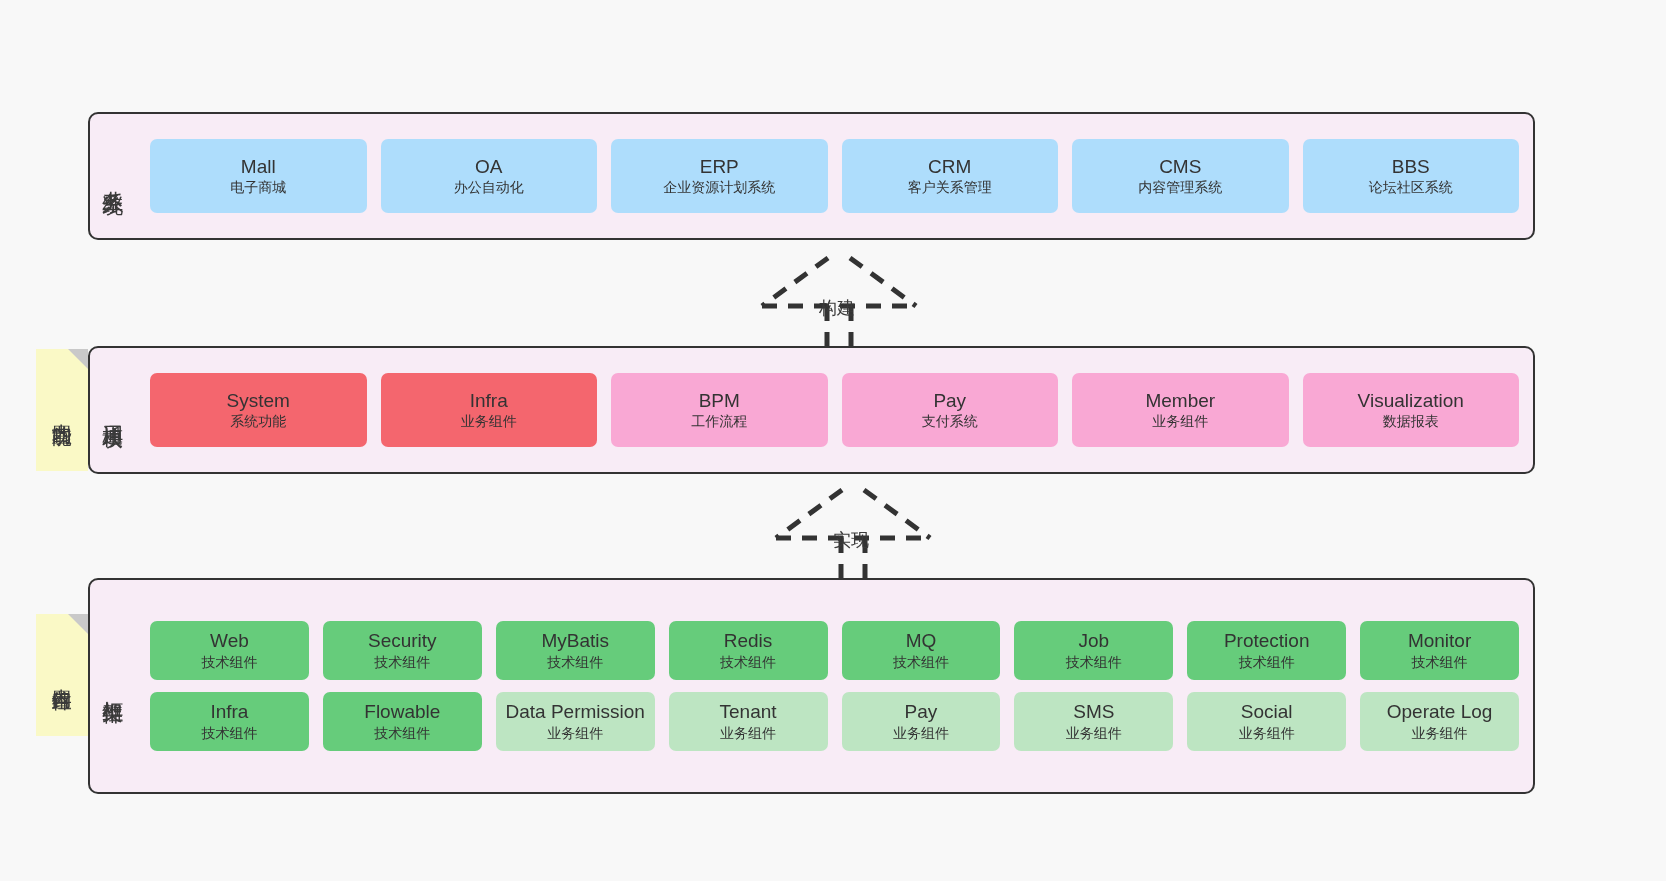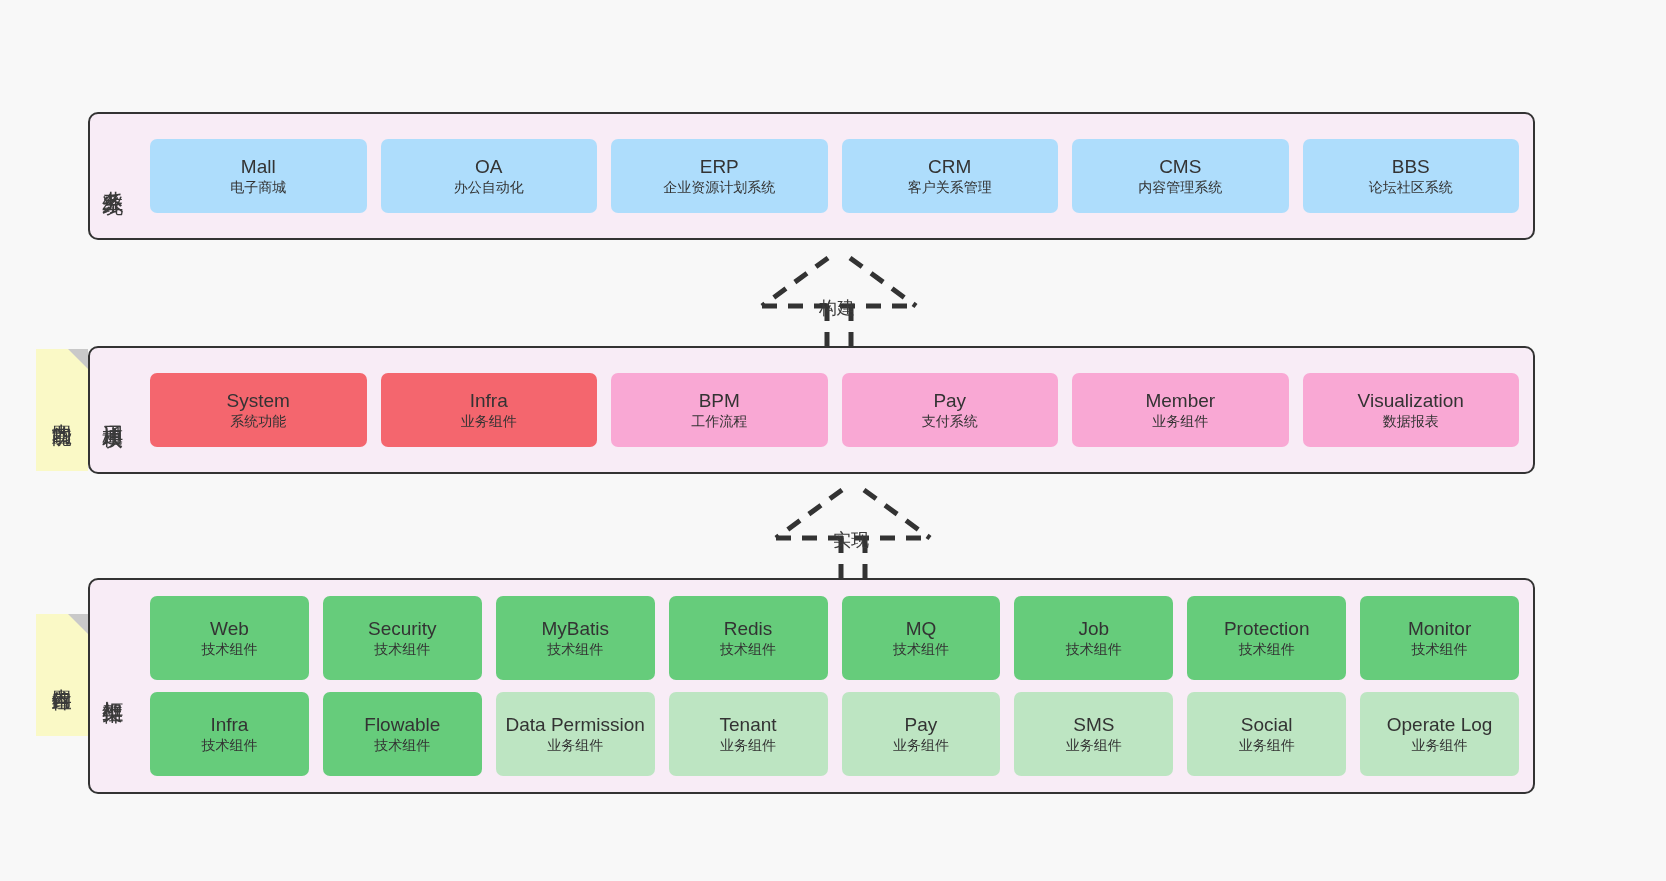--- a/index.html
+++ b/index.html
@@ -88,21 +88,21 @@
   .c-lightgreen  { background: #BDE5C2; }
 
   
   .layer-biz    { left: 88px; top: 112px; width: 1447px; height: 128px; }
   .layer-biz  .card { height: 74px; }
 
   .layer-common { left: 88px; top: 346px; width: 1447px; height: 128px; }
   .layer-common .card { height: 74px; }
 
   .layer-frame  { left: 88px; top: 578px; width: 1447px; height: 216px; }
-  .layer-frame  .card { height: 84px; }
+  .layer-frame  .card { height: 59px; }
 
   
   .sticky {
     position: absolute;
     box-sizing: border-box;
     width: 52px;
     background: #FAF9C6;
     color: #3a3a3a;
     font-size: 20px;
     line-height: 1.12;

